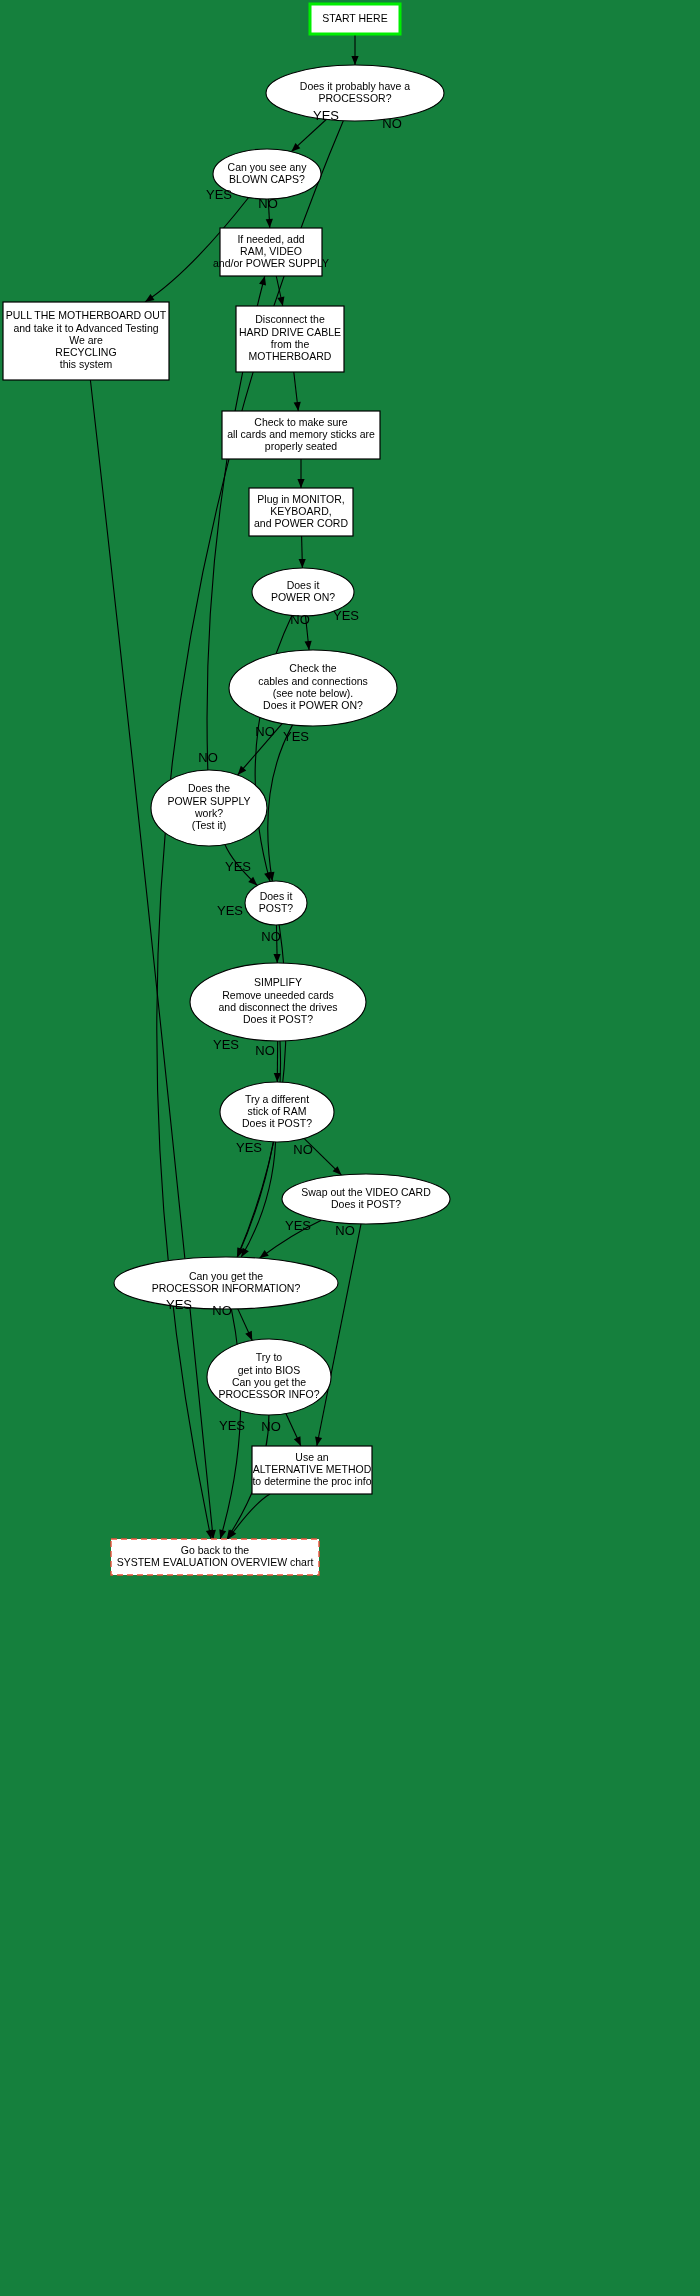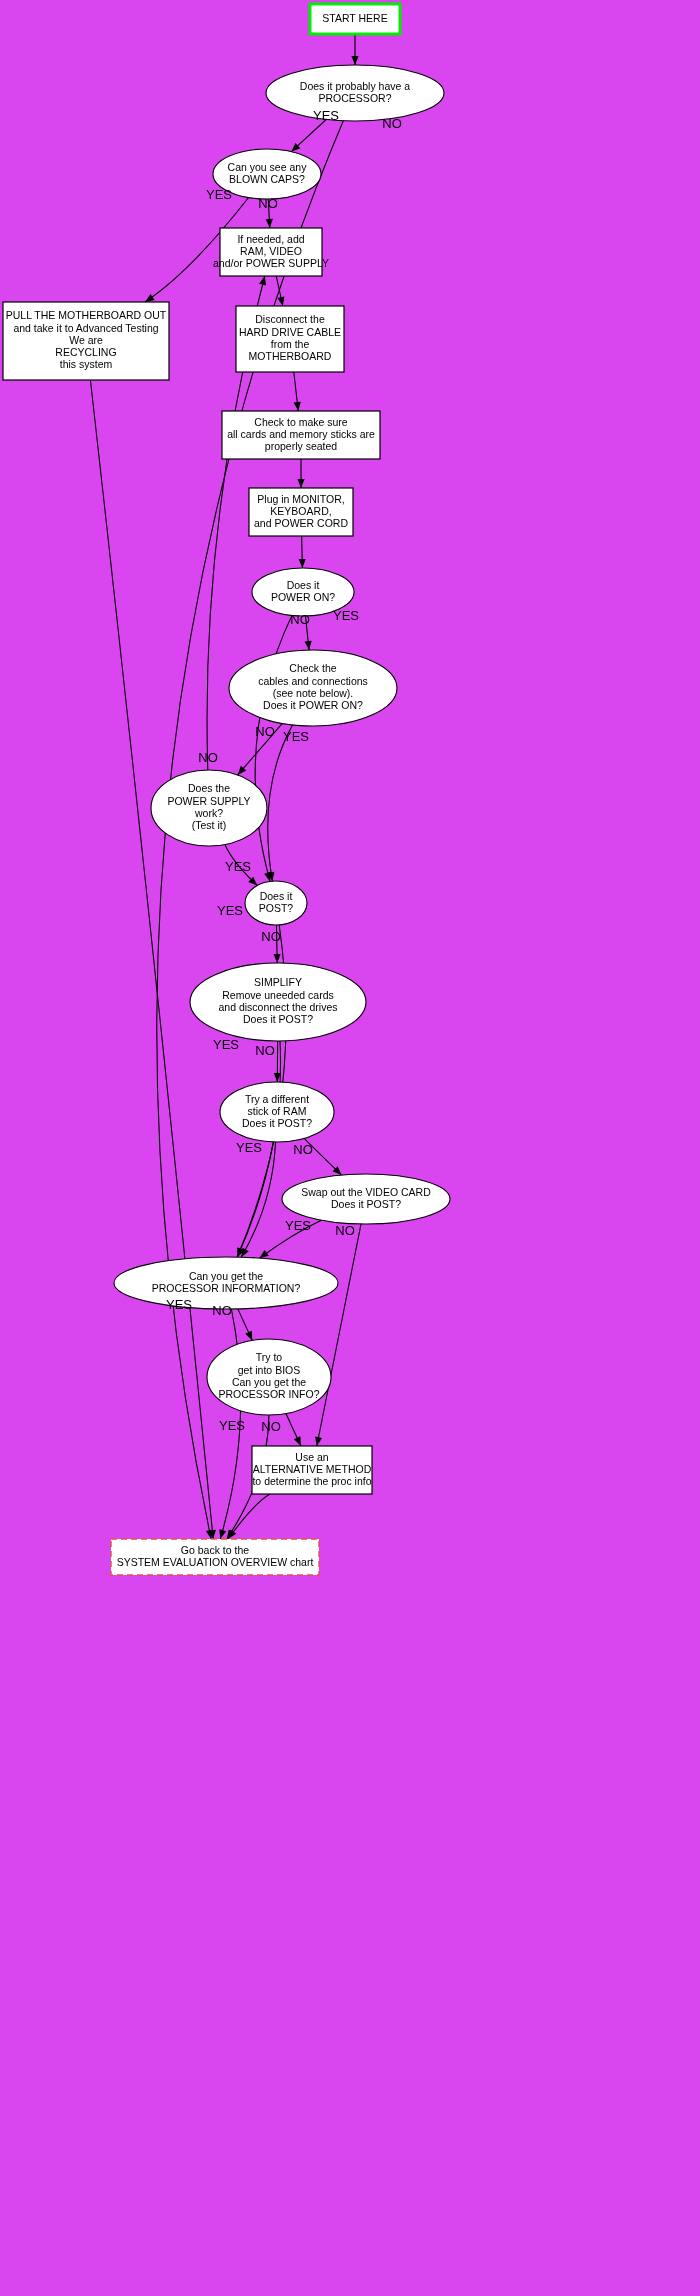--- a/index.html
+++ b/index.html
@@ -1,17 +1,17 @@
 <!DOCTYPE html>
 <html><head>
 <meta charset="utf-8">
 <style>
   html,body{margin:0;padding:0;background:#ffffff;}
   body{font-family:"Liberation Sans", sans-serif;}
-  #page{position:relative;width:700px;height:2296px;background:#d946ef;overflow:hidden;text-align:center;}
+  #page{position:relative;width:700px;height:2296px;background:#15803d;overflow:hidden;text-align:center;}
   svg{display:block;}
   .nodetext{font-family:"Liberation Sans", sans-serif;font-size:10.5px;fill:#000;text-anchor:middle;dominant-baseline:middle;}
   .edgelabel{font-family:"Liberation Sans", sans-serif;font-size:13px;fill:#000;text-anchor:middle;dominant-baseline:middle;}
   .boxshape{fill:#ffffff;stroke:#000000;stroke-width:1.2;}
   .boxstart{fill:#ffffff;stroke:#00ee00;stroke-width:3;}
   .boxend{fill:#ffffff;stroke:#e8503a;stroke-width:1.4;stroke-dasharray:6 4;}
   .ellipseshape{fill:#ffffff;stroke:#000000;stroke-width:1.1;}
   .edge{fill:none;stroke:#000000;stroke-width:1.1;}
   .arrowhead{fill:#000000;stroke:none;}
 </style>

